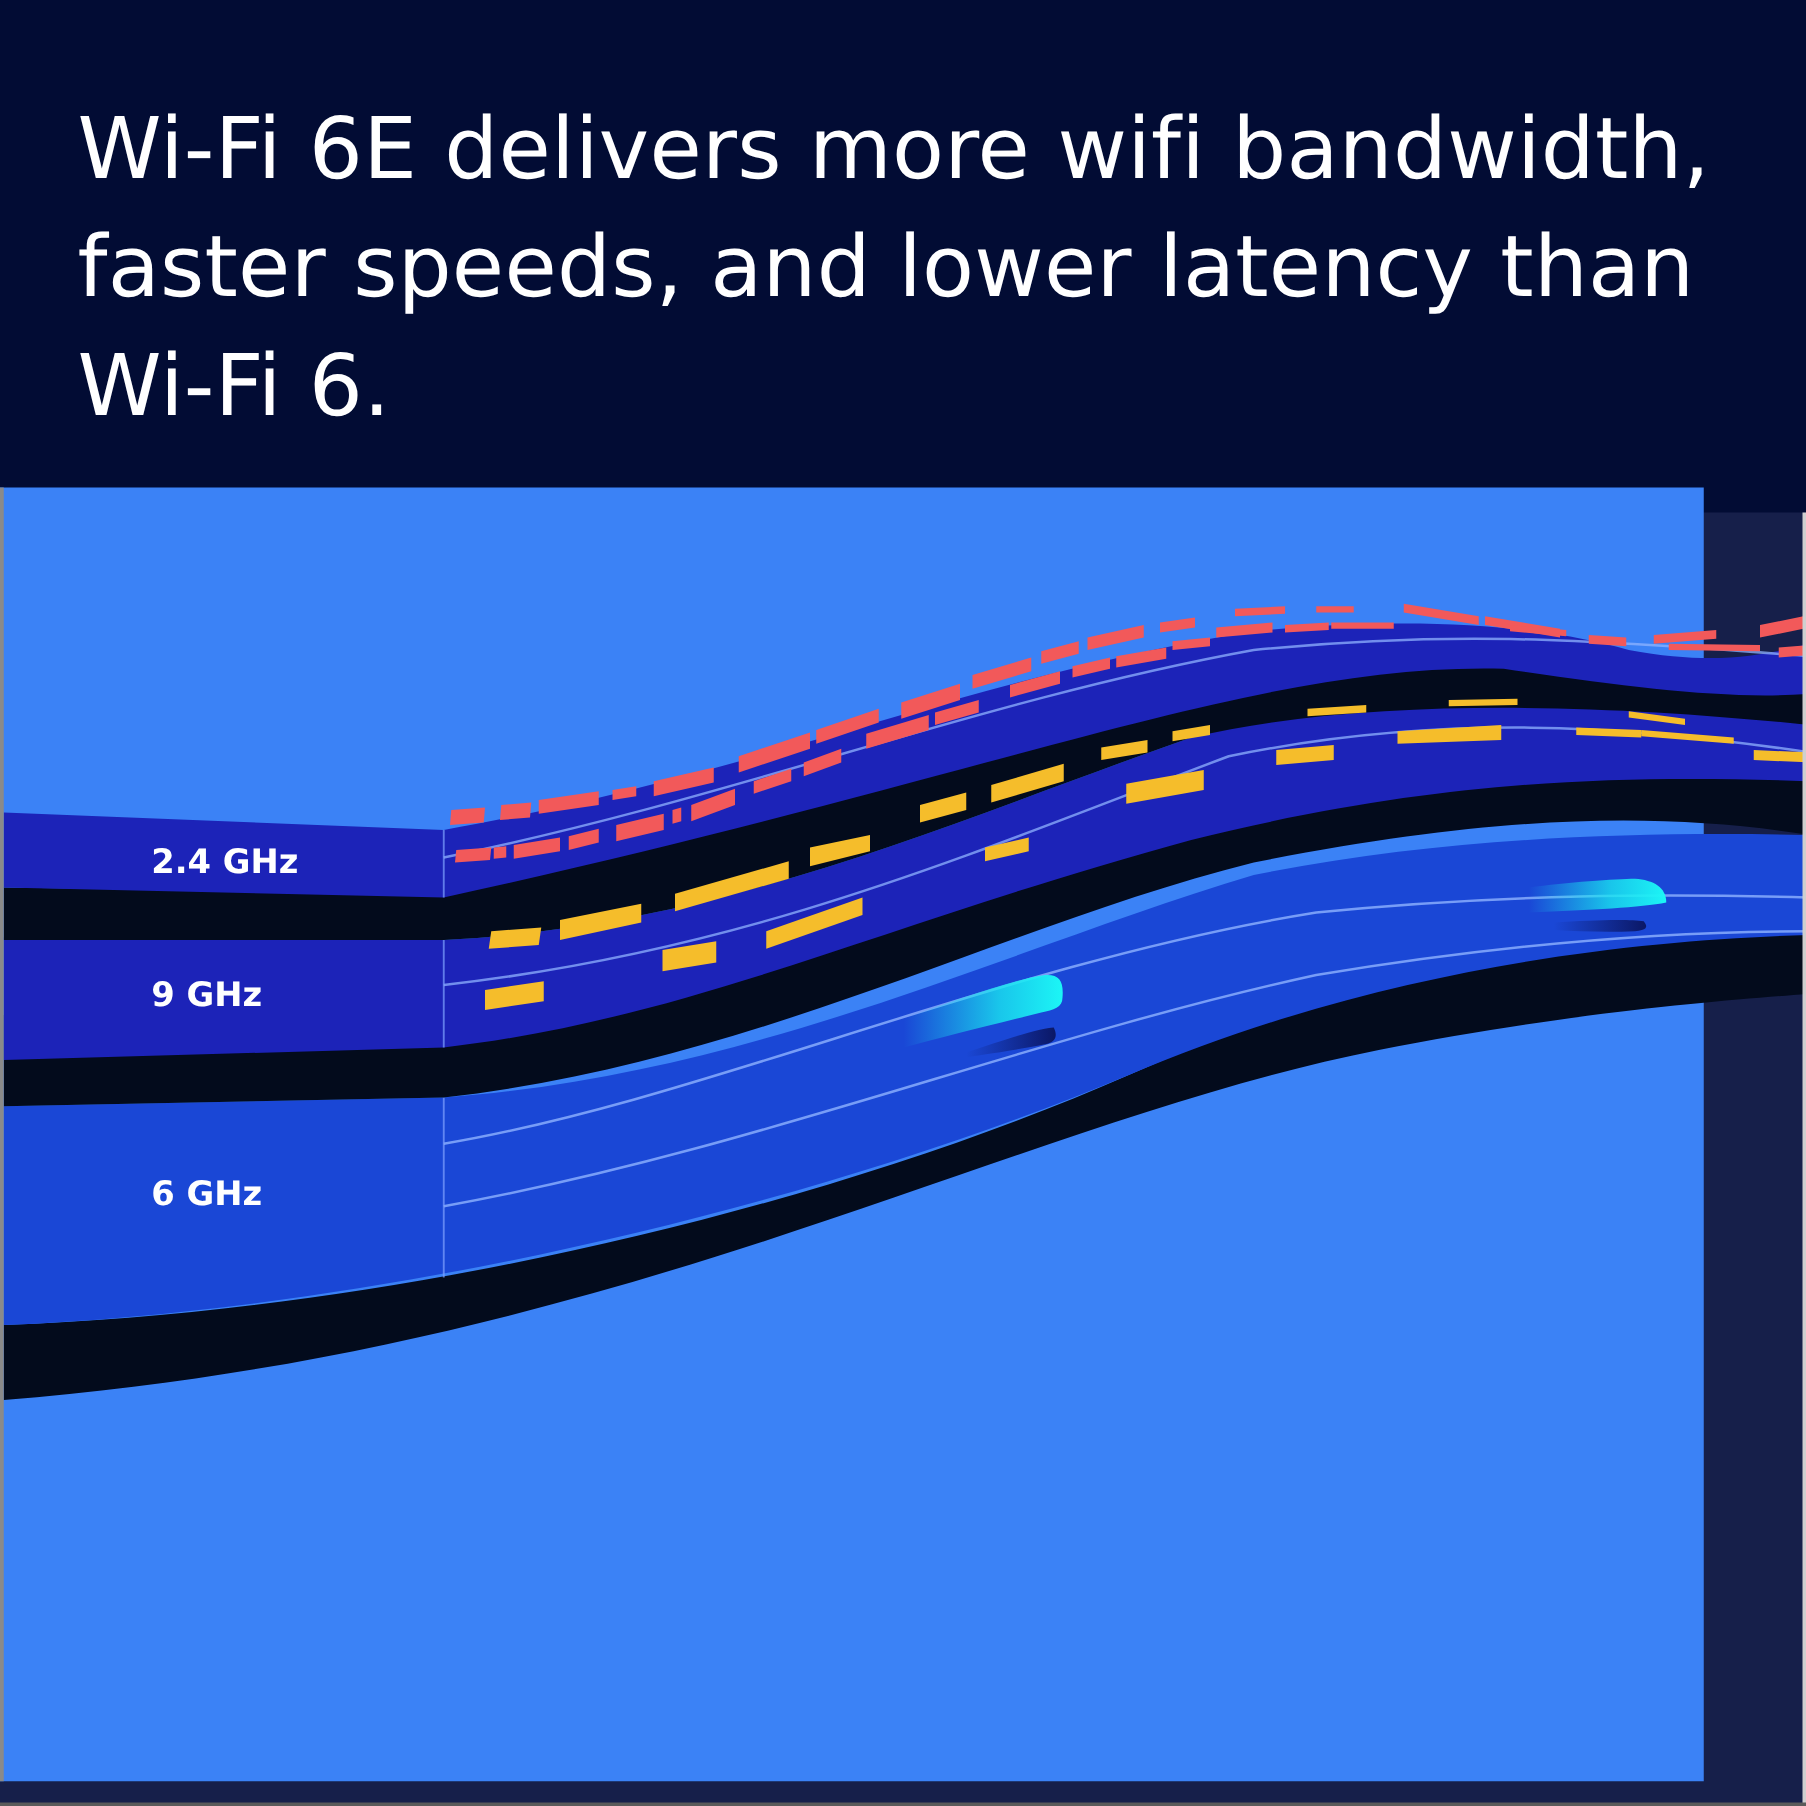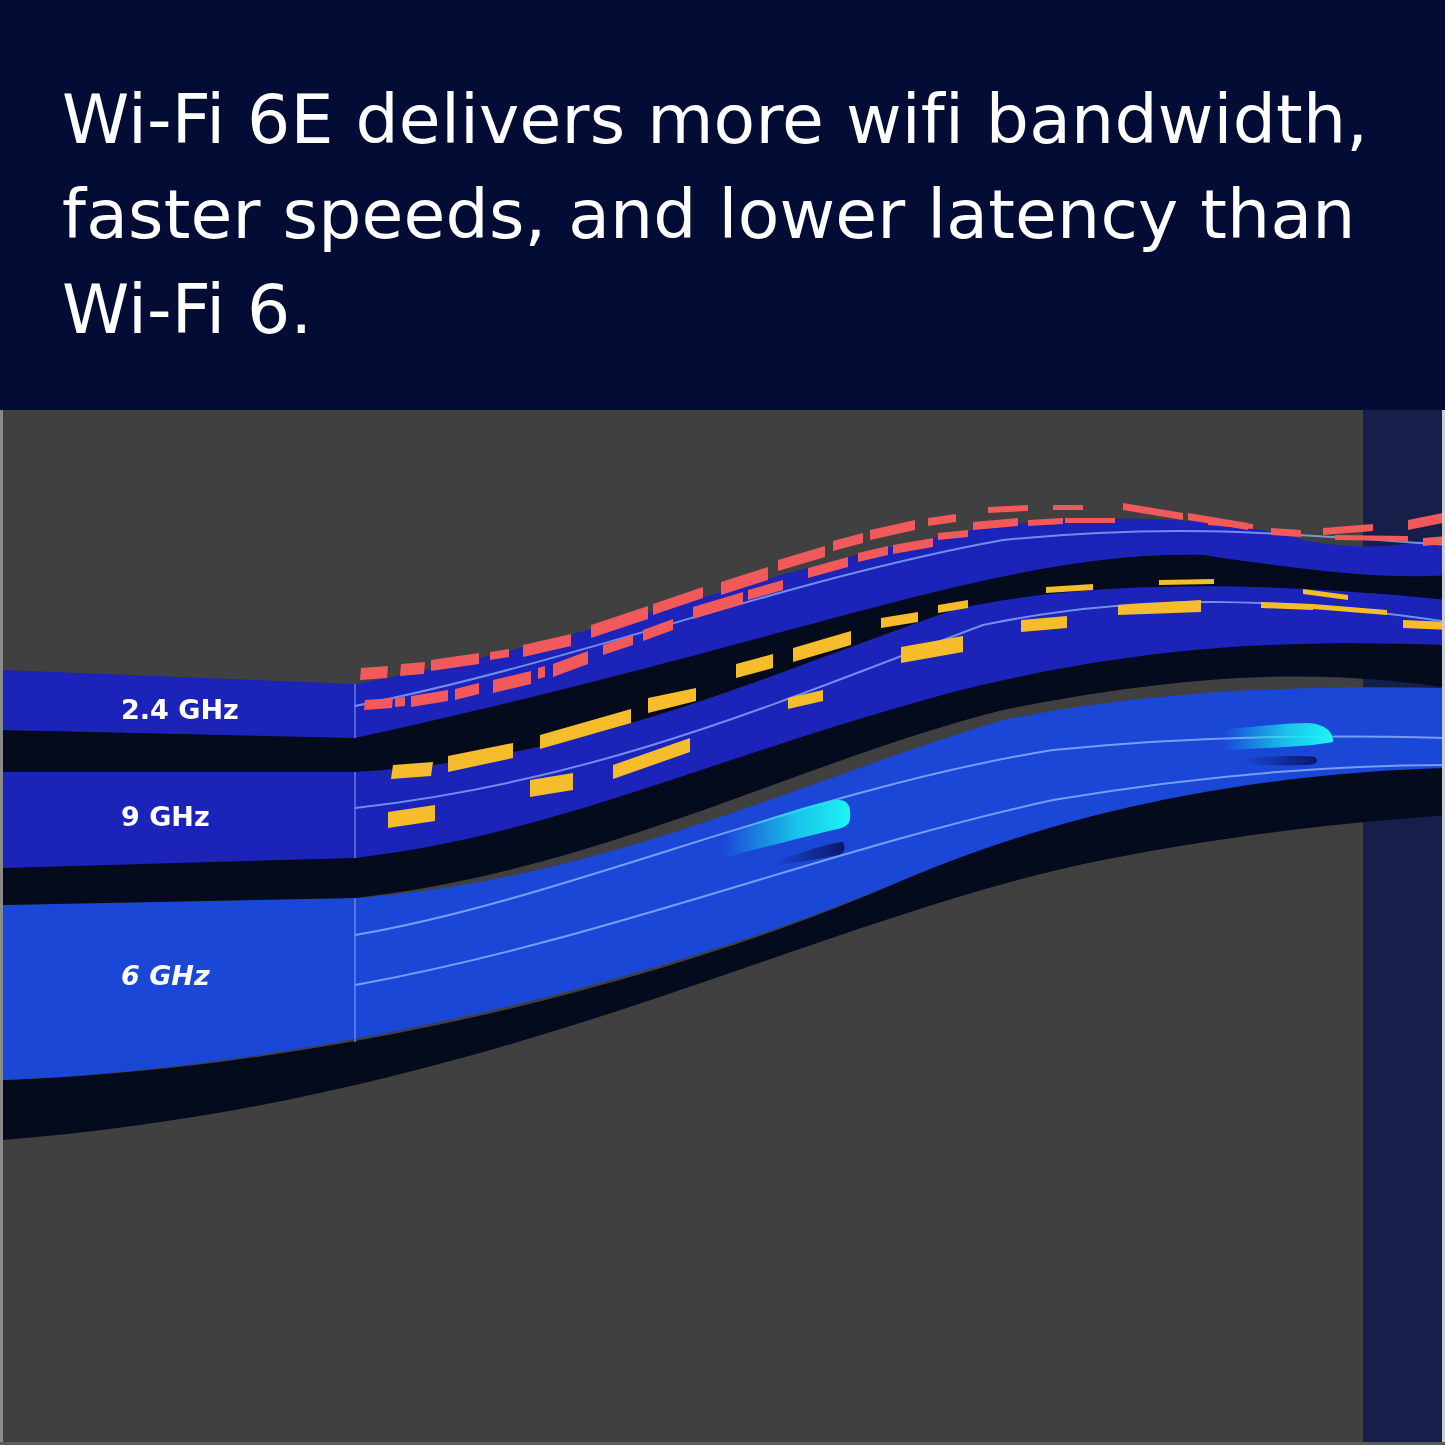--- a/index.html
+++ b/index.html
@@ -13,22 +13,22 @@
       position: absolute; left: 0; top: 0; width: 1445px; height: 410px;
       background: #020c34;
     }
     .headline {
       position: absolute; left: 62px; top: 72px; width: 1340px;
       color: #ffffff; font-size: 68px; line-height: 95px;
       font-family: "DejaVu Sans", sans-serif; font-weight: normal;
       letter-spacing: 0.2px; margin: 0;
     }
     .illustration {
-      position: absolute; left: 0; top: 410px; width: 1363px; height: 1035px;
-      background: #404040;
+      position: absolute; left: 0; top: 390px; width: 1363px; height: 1035px;
+      background: #3b82f6;
       border-left: 3px solid #8a8a8a;
       box-sizing: border-box;
     }
     .illustration svg { position: absolute; left: 0; top: 0; }
     .band-label {
       position: absolute; color: #ffffff; font-weight: bold;
       font-family: "DejaVu Sans", sans-serif; font-size: 27px;
     }
     .bottom-edge {
       position: absolute; left: 0; bottom: 0; width: 1445px; height: 3px; background: #5a5a5a;
@@ -155,17 +155,17 @@
     <g>
       <path d="M720,835 C760,820 820,800 835,800 C845,800 848,806 847,818 C847,826 840,828 830,830 C790,840 750,850 720,858 Z" fill="url(#cyanTrail)"></path>
       <path d="M770,862 C800,852 830,842 840,842 C843,848 842,853 835,855 C800,862 780,864 770,866 Z" fill="url(#carShadow)"></path>
       <path d="M1220,730 C1250,726 1290,723 1305,723 C1320,724 1330,730 1330,742 C1310,746 1270,748 1220,750 Z" fill="url(#cyanTrail)"></path>
       <path d="M1240,758 C1270,756 1300,755 1312,757 C1316,762 1314,764 1305,765 C1280,766 1260,765 1240,764 Z" fill="url(#carShadow)"></path>
     </g>
   </svg>
 
   <span class="band-label" style="left:118px; top:284px;">2.4 GHz</span>
   <span class="band-label" style="left:118px; top:391px;">9 GHz</span>
-  <span class="band-label" style="left:118px; top:550px;font-style:italic;">6 GHz</span>
+  <span class="band-label" style="left:118px; top:550px;">6 GHz</span>
 </div>
 
 <div class="right-edge"></div>
 <div class="bottom-edge"></div>
 
 </body></html>

